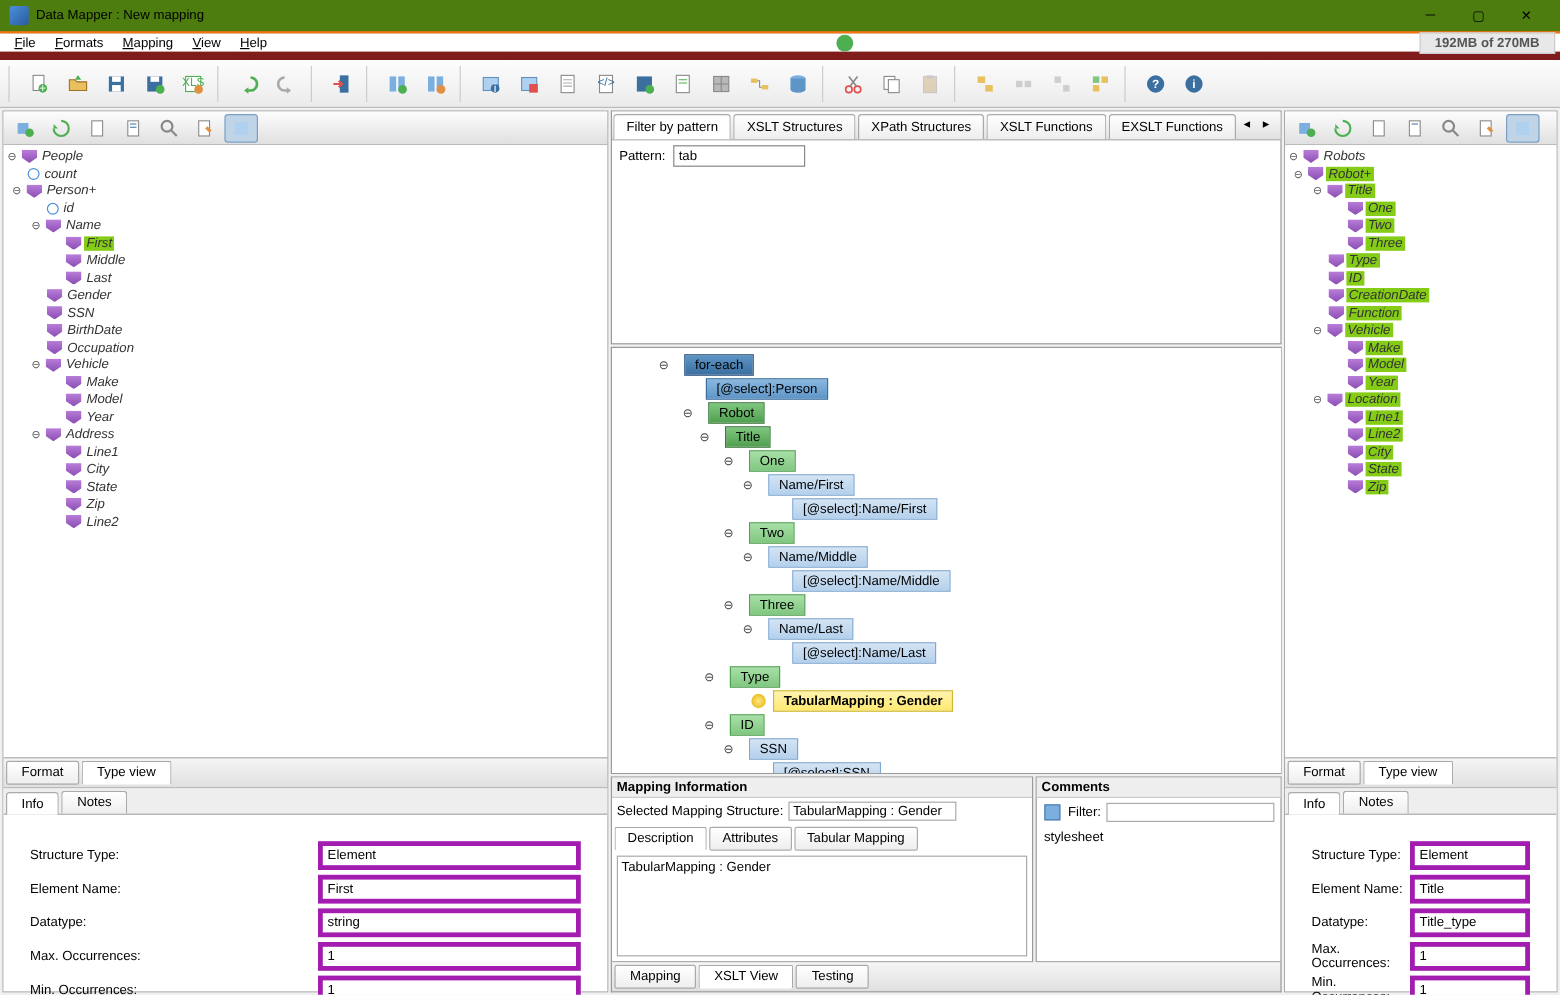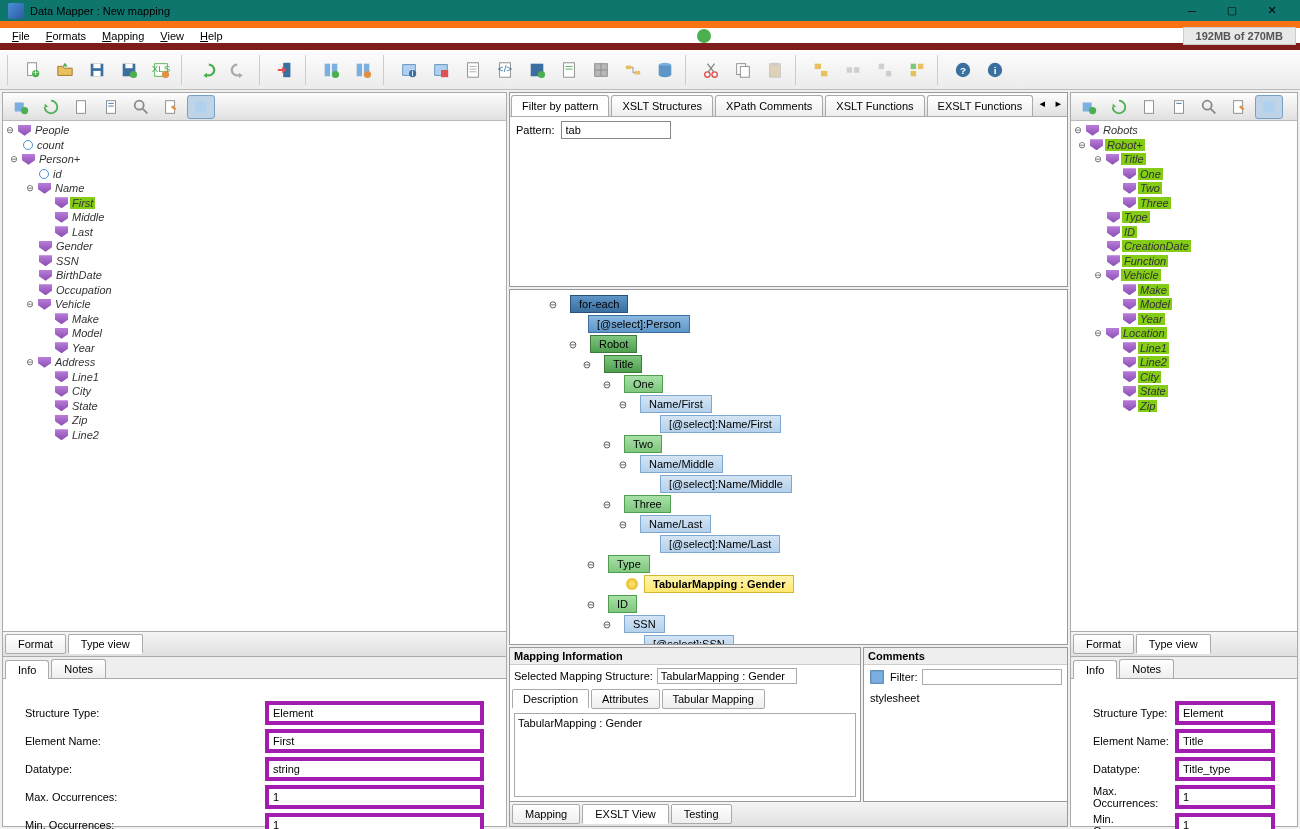--- a/index.html
+++ b/index.html
@@ -1,17 +1,17 @@
 <!DOCTYPE html>
 <html><head>
 <meta charset="utf-8">
 <style>
 * { box-sizing: border-box; margin: 0; padding: 0; font-family: Arial, sans-serif; font-size: 11px; }
 body { background: #f0f0f0; width: 1300px; height: 829px; overflow: hidden; display: flex; flex-direction: column; }
-.titlebar { height: 28px; background: #0f766e; border-bottom: 7px solid #f97316; display: flex; align-items: center; padding: 0 8px; }
+.titlebar { height: 28px; background: #4d7c0f; border-bottom: 2px solid #f97316; display: flex; align-items: center; padding: 0 8px; }
 .titlebar .app-icon { width: 16px; height: 16px; background: linear-gradient(135deg,#4a90d9,#2c5aa0); border-radius: 2px; margin-right: 6px; }
 .titlebar .title { flex: 1; }
 .winbtn { width: 40px; height: 28px; display: flex; align-items: center; justify-content: center; cursor: pointer; }
 .menubar { height: 22px; background: #fff; display: flex; align-items: center; padding: 0 4px; border-bottom: 7px solid #7f1d1d; }
 .menubar span { padding: 2px 8px; cursor: pointer; text-decoration: underline; text-decoration-color: transparent; }
 .menubar span:first-letter { text-decoration: underline; }
 .mem { margin-left: auto; background: #e8e8e8; border: 1px solid #ccc; padding: 2px 12px; font-weight: bold; color: #555; text-align: center; }
 .mem-icon { width: 14px; height: 14px; background: #4caf50; border-radius: 50%; margin-right: 6px; margin-left: auto; }
 .toolbar { height: 40px; background: linear-gradient(#fdfdfd,#ebebeb); border-bottom: 1px solid #bbb; display: flex; align-items: center; padding: 0 4px; gap: 2px; }
 .tbtn { width: 30px; height: 30px; display: flex; align-items: center; justify-content: center; border: 1px solid transparent; border-radius: 3px; cursor: pointer; position: relative; }
@@ -495,21 +495,21 @@
           </div>
       </div>
     </div>
   </div>
 
   <div class="centerpanel">
     <div class="center-top">
       <div class="center-tabs">
         <div class="ctab active">Filter by pattern</div>
         <div class="ctab">XSLT Structures</div>
-        <div class="ctab">XPath Comments</div>
+        <div class="ctab">XPath Structures</div>
         <div class="ctab">XSLT Functions</div>
         <div class="ctab">EXSLT Functions</div>
         <div class="scroll-btn">◂</div>
         <div class="scroll-btn">▸</div>
       </div>
       <div class="pattern-row">
         <span>Pattern:</span>
         <input value="tab" style="">
       </div>
     </div>
@@ -639,21 +639,21 @@
             </svg>
           <span>Filter:</span>
           <input value="" style="">
         </div>
         <div style="padding:3px 6px">stylesheet</div>
       </div>
     </div>
 
     <div class="bottom-center-tabs">
       <div class="tab">Mapping</div>
-      <div class="tab active">EXSLT View</div>
+      <div class="tab active">XSLT View</div>
       <div class="tab">Testing</div>
     </div>
   </div>
 
   <div class="rightpanel">
     <div class="panel-toolbar">
       <div class="tbtn">
           <svg viewBox="0 0 20 20">
             <rect x="3" y="5" width="10" height="10" fill="#7aafe0"></rect>
             <circle cx="14" cy="14" r="4" fill="#4caf50"></circle>

